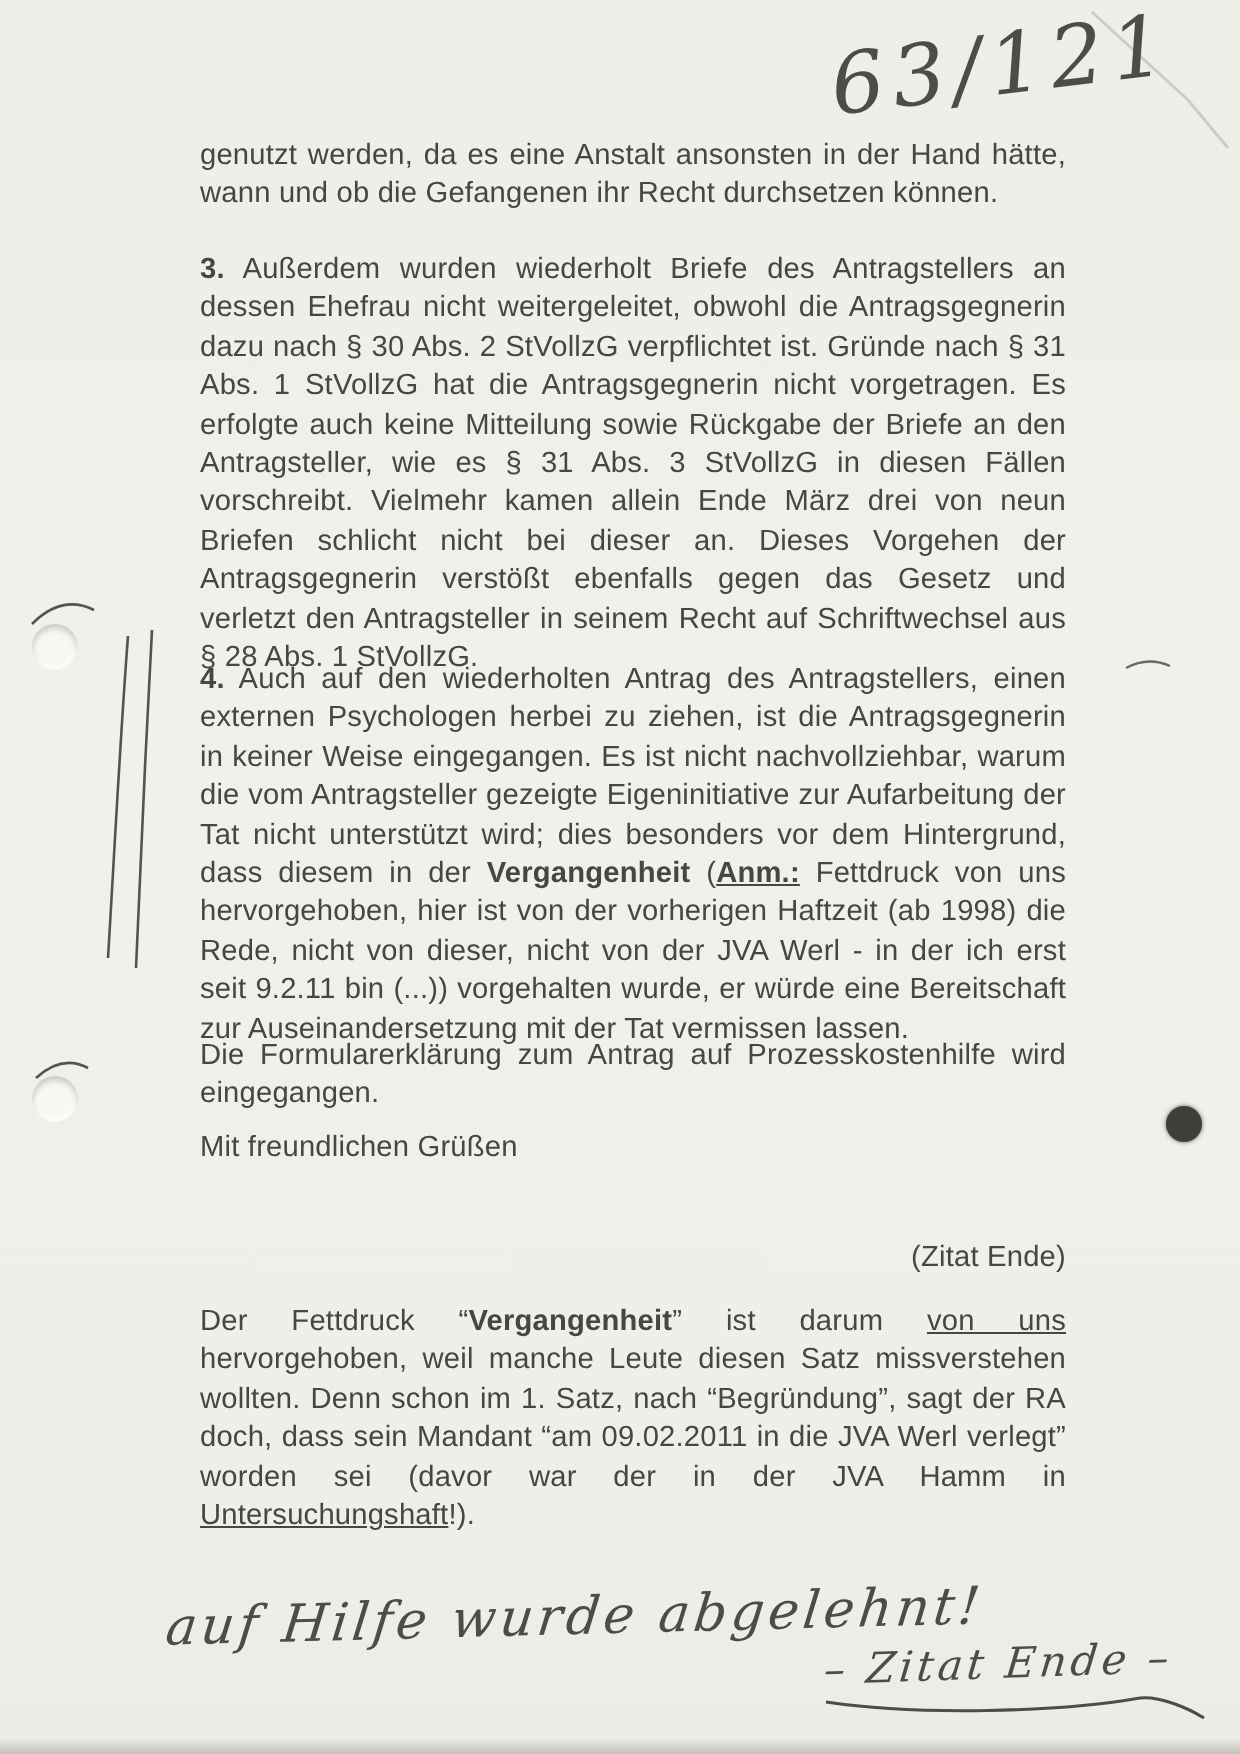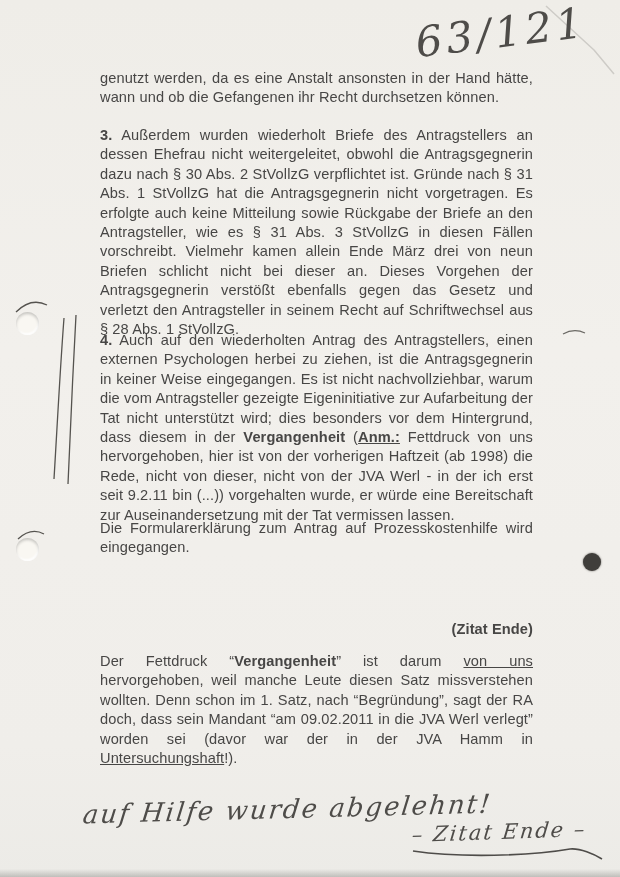--- a/index.html
+++ b/index.html
@@ -34,21 +34,21 @@
     left: 0;
     width: 100%;
     margin: 0;
     font-size: 14.6px;
     line-height: 19.4px;
     letter-spacing: 0.1px;
     color: #474645;
     text-align: justify;
   }
   .para.left { text-align: left; }
-  .para.right { text-align: right; font-weight: bold; }
+  .para.right { text-align: right; }
   .handwriting {
     position: absolute;
     font-family: "DejaVu Serif", serif;
     font-style: italic;
     color: #4e4c49;
     white-space: nowrap;
   }
   .pagenum {
     left: 415px;
     top: 8px;
@@ -129,20 +129,21 @@
   <div class="content">
 
     <p class="para" style="top:69px"><span>genutzt werden, da es eine Anstalt ansonsten in der Hand hätte, wann und ob die Gefangenen ihr Recht durchsetzen können.</span></p>
 
     <p class="para" style="top:126px"><span style="font-weight: bold;">3.</span><span> Außerdem wurden wiederholt Briefe des Antragstellers an dessen Ehefrau nicht weitergeleitet, obwohl die Antragsgegnerin dazu nach § 30 Abs. 2 StVollzG verpflichtet ist. Gründe nach § 31 Abs. 1 StVollzG hat die Antragsgegnerin nicht vorgetragen. Es erfolgte auch keine Mitteilung sowie Rückgabe der Briefe an den Antragsteller, wie es § 31 Abs. 3 StVollzG in diesen Fällen vorschreibt. Vielmehr kamen allein Ende März drei von neun Briefen schlicht nicht bei dieser an. Dieses Vorgehen der Antragsgegnerin verstößt ebenfalls gegen das Gesetz und verletzt den Antragsteller in seinem Recht auf Schriftwechsel aus § 28 Abs. 1 StVollzG.</span></p>
 
     <p class="para" style="top:331px"><span style="font-weight: bold;">4.</span><span> Auch auf den wiederholten Antrag des Antragstellers, einen externen Psychologen herbei zu ziehen, ist die Antragsgegnerin in keiner Weise eingegangen. Es ist nicht nachvollziehbar, warum die vom Antragsteller gezeigte Eigeninitiative zur Aufarbeitung der Tat nicht unterstützt wird; dies besonders vor dem Hintergrund, dass diesem in der </span><span style="font-weight: bold;">Vergangenheit</span><span> (</span><span style="font-weight: bold; text-decoration: underline;">Anm.:</span><span> Fettdruck von uns hervorgehoben, hier ist von der vorherigen Haftzeit (ab 1998) die Rede, nicht von dieser, nicht von der JVA Werl - in der ich erst seit 9.2.11 bin (...)) vorgehalten wurde, er würde eine Bereitschaft zur Auseinandersetzung mit der Tat vermissen lassen.</span></p>
 
     <p class="para" style="top:519px"><span>Die Formularerklärung zum Antrag auf Prozesskostenhilfe wird eingegangen.</span></p>
 
+    <p class="para left" style="top:565px">Mit freundlichen Grüßen</p>
 
 
     <p class="para right" style="top:620px">(Zitat Ende)</p>
 
     <p class="para" style="top:652px"><span>Der Fettdruck “</span><span style="font-weight: bold;">Vergangenheit</span><span>” ist darum </span><span style="text-decoration: underline;">von uns</span><span> hervorgehoben, weil manche Leute diesen Satz missverstehen wollten. Denn schon im 1. Satz, nach “Begründung”, sagt der RA doch, dass sein Mandant “am 09.02.2011 in die JVA Werl verlegt” worden sei (davor war der in der JVA Hamm in </span><span style="text-decoration: underline;">Untersuchungshaft</span><span>!).</span></p>
 
 
   </div>
 
   <div class="handwriting hw-note">auf Hilfe wurde abgelehnt!</div>

